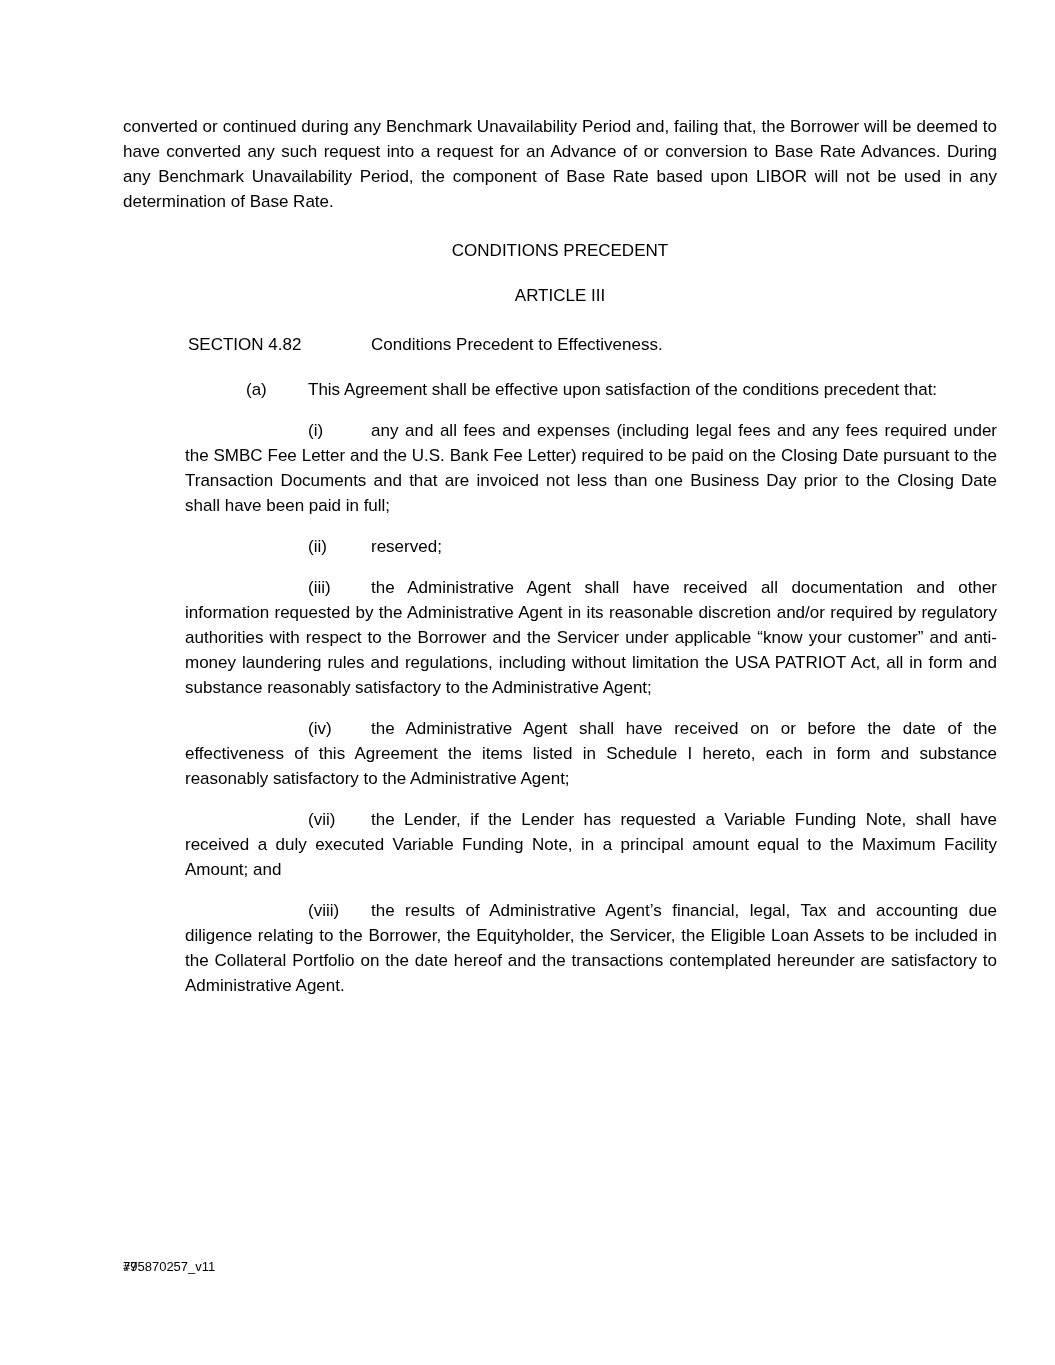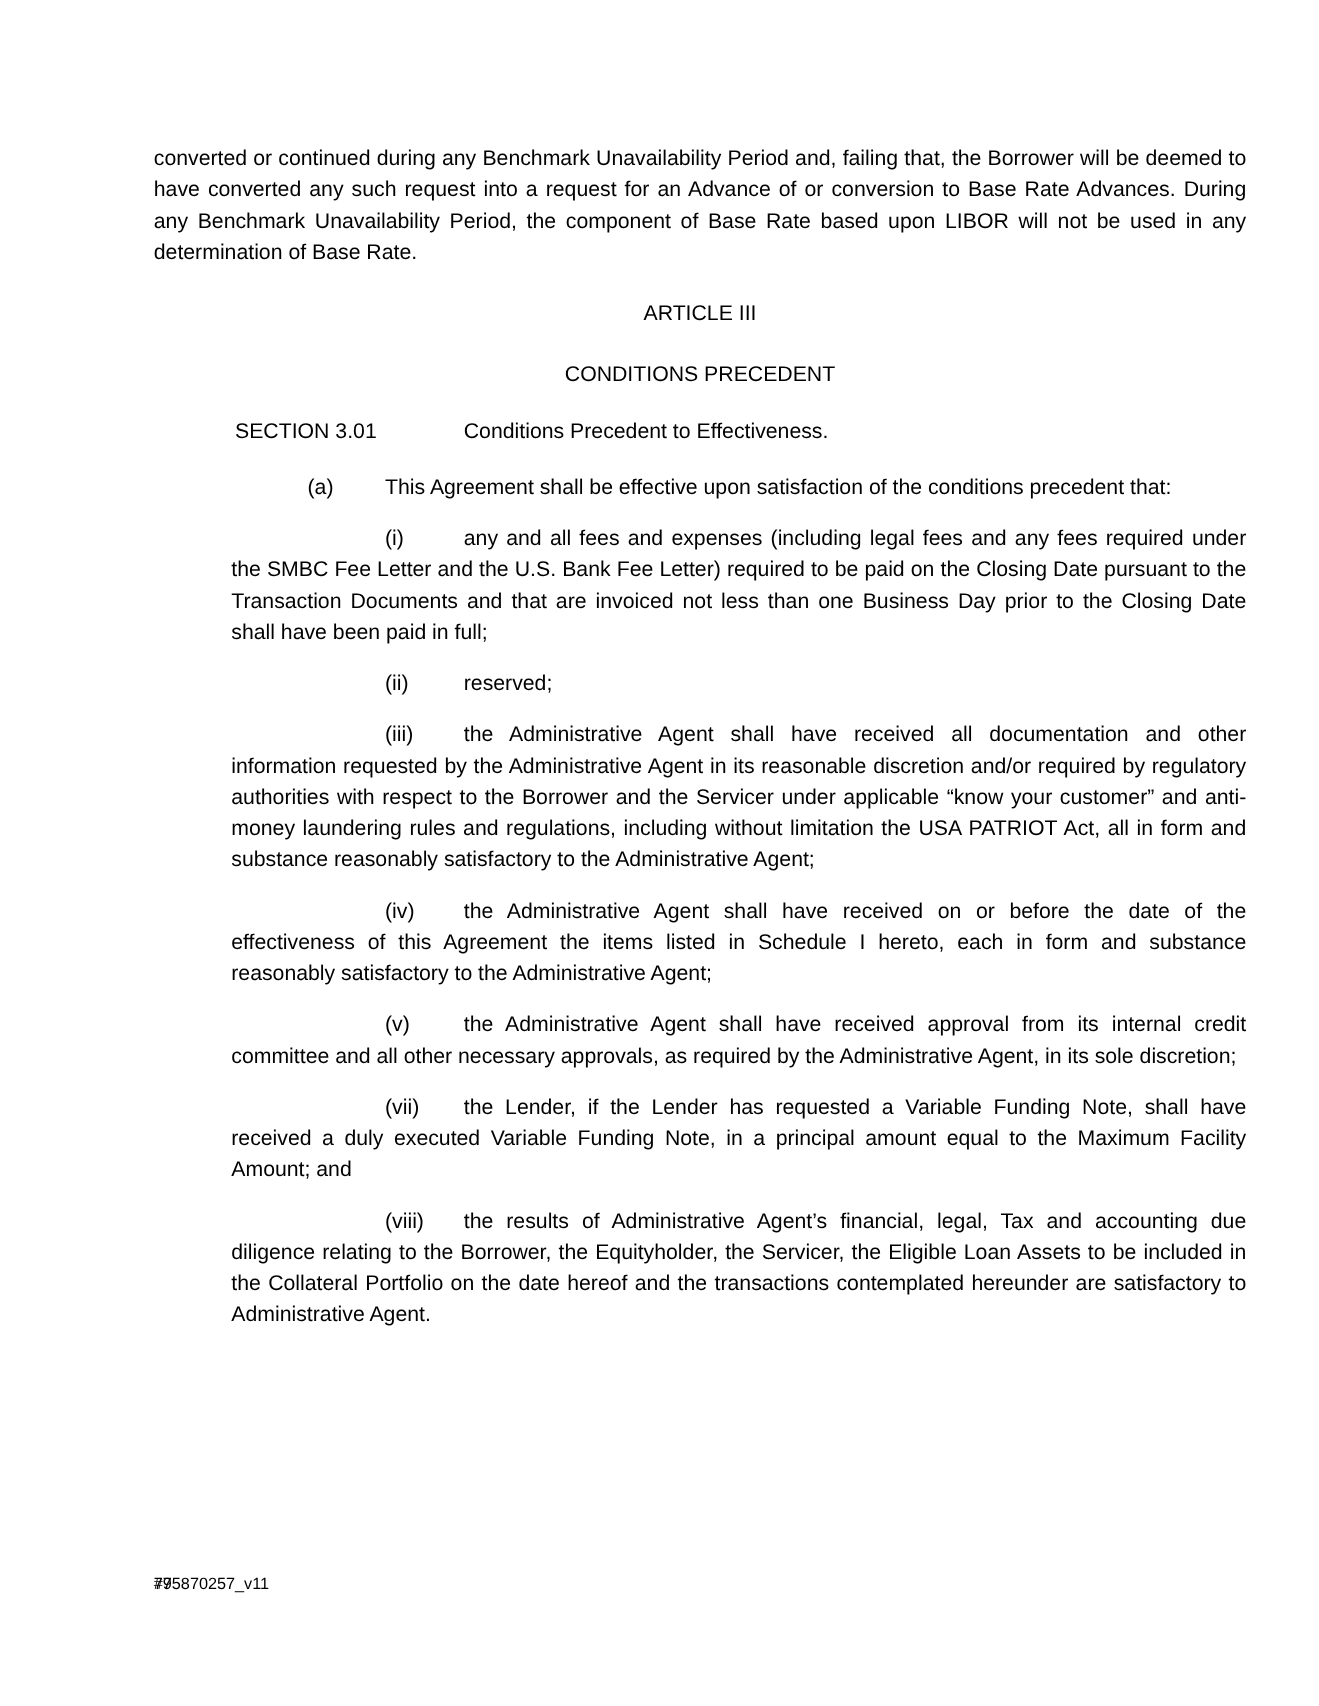--- a/index.html
+++ b/index.html
@@ -44,37 +44,36 @@
   .doc-id { position: absolute; left: 0; top: 0; text-align: right; }
   .page-num { position: absolute; left: 0; right: 0; top: 0; text-align: left; }
 </style>
 </head>
 <body>
 
 <div class="page">
 
   <p class="intro justify">converted or continued during any Benchmark Unavailability Period and, failing that, the Borrower will be deemed to have converted any such request into a request for an Advance of or conversion to Base Rate Advances.  During any Benchmark Unavailability Period, the component of Base Rate based upon LIBOR will not be used in any determination of Base Rate.</p>
 
+  <p class="heading subtitle">CONDITIONS PRECEDENT</p>
+
   <p class="heading">ARTICLE III</p>
 
-  <p class="heading subtitle">CONDITIONS PRECEDENT</p>
-
-  <p class="section-line"><span class="section-label">SECTION 3.01</span><span class="u">Conditions Precedent to Effectiveness.</span></p>
+  <p class="section-line"><span class="section-label">SECTION 4.82</span><span class="u">Conditions Precedent to Effectiveness.</span></p>
 
   <p class="clause-a justify"><span class="marker-a">(a)</span><span>This Agreement shall be effective upon satisfaction of the conditions precedent that:</span></p>
 
   <p class="item"><span class="marker">(i)</span><span>any and all fees and expenses (including legal fees and any fees required under the SMBC Fee Letter and the U.S. Bank Fee Letter) required to be paid on the Closing Date pursuant to the Transaction Documents and that are invoiced not less than one Business Day prior to the Closing Date shall have been paid in full;</span></p>
 
   <p class="item"><span class="marker">(ii)</span><span>reserved;</span></p>
 
   <p class="item"><span class="marker">(iii)</span><span>the Administrative Agent shall have received all documentation and other information requested by the Administrative Agent in its reasonable discretion and/or required by regulatory authorities with respect to the Borrower and the Servicer under applicable “know your customer” and anti-money laundering rules and regulations, including without limitation the USA PATRIOT Act, all in form and substance reasonably satisfactory to the Administrative Agent;</span></p>
 
   <p class="item"><span class="marker">(iv)</span><span>the Administrative Agent shall have received on or before the date of the effectiveness of this Agreement the items listed in </span><span class="u">Schedule I</span><span> hereto, each in form and substance reasonably satisfactory to the Administrative Agent;</span></p>
 
-  <p class="item"><span class="marker">(v)</span><span>the Administrative Agent shall have received approval from its internal credit committee and all other necessary approvals, as required by the Administrative Agent, in its sole discretion;</span></p>
 
 
   <p class="item"><span class="marker">(vii)</span><span>the Lender, if the Lender has requested a Variable Funding Note, shall have received a duly executed Variable Funding Note, in a principal amount equal to the Maximum Facility Amount; and</span></p>
 
   <p class="item"><span class="marker">(viii)</span><span>the results of Administrative Agent’s financial, legal, Tax and accounting due diligence relating to the Borrower, the Equityholder, the Servicer, the Eligible Loan Assets to be included in the Collateral Portfolio on the date hereof and the transactions contemplated hereunder are satisfactory to Administrative Agent.</span></p>
 
   <div class="footer">
     <span class="doc-id">#75870257_v11</span>
     <span class="page-num">79</span>
   </div>

